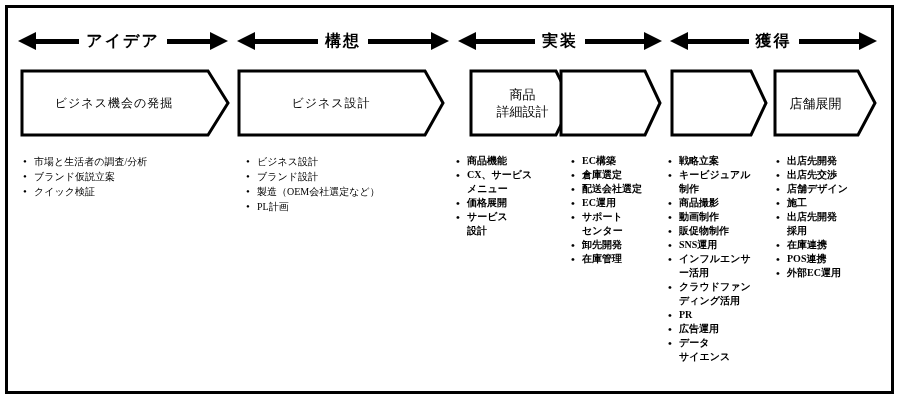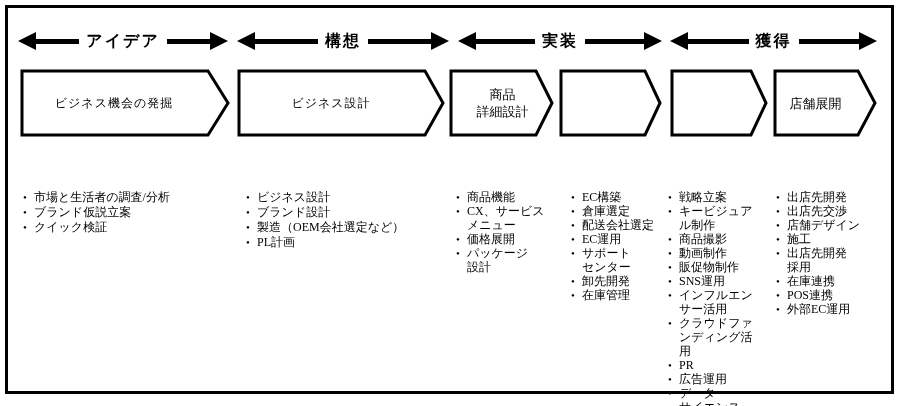--- a/index.html
+++ b/index.html
@@ -48,30 +48,29 @@
     white-space:pre-line;
     line-height:17px;
   }
   .chev-label.big { font-size:12px; letter-spacing:1px; }
   .chev-label.small { font-size:13px; }
 
   
   .blist {
     position:absolute; top:154px;
     list-style:none;
-    font-size:12px;
-    margin-top:36px;
+    font-size:10px;
   }
   .blist li {
     position:relative;
     padding-left:12px;
     white-space:pre-line;
     line-height:15px;
   }
-  .blist.narrow li { line-height:14px; }
+  .blist.narrow li { line-height:14px;font-weight:bold; }
   .blist li::before {
     content:"\2022";
     position:absolute; left:1px; top:0;
     font-size:11px;
   }
 </style>
 </head>
 <body>
 
 <div class="canvas">
@@ -111,21 +110,21 @@
       <polygon points="2,2 188,2 208,34 188,66 2,66" fill="#fff" stroke="#000" stroke-width="3" stroke-linejoin="miter"></polygon>
     </svg>
     <div class="chev-label big" style="right:22px">ビジネス機会の発掘</div>
   </div>
   <div class="chev" style="left:237px;width:208px">
     <svg width="208" height="68">
       <polygon points="2,2 188,2 206,34 188,66 2,66" fill="#fff" stroke="#000" stroke-width="3" stroke-linejoin="miter"></polygon>
     </svg>
     <div class="chev-label big" style="right:20px">ビジネス設計</div>
   </div>
-  <div class="chev" style="left:449px;width:125px">
+  <div class="chev" style="left:469px;width:125px">
     <svg width="105" height="68">
       <polygon points="2,2 87,2 103,34 87,66 2,66" fill="#fff" stroke="#000" stroke-width="3" stroke-linejoin="miter"></polygon>
     </svg>
     <div class="chev-label small" style="right:18px">商品
 詳細設計</div>
   </div>
   <div class="chev" style="left:559px;width:103px">
     <svg width="103" height="68">
       <polygon points="2,2 86,2 101,34 86,66 2,66" fill="#fff" stroke="#000" stroke-width="3" stroke-linejoin="miter"></polygon>
     </svg>
@@ -151,21 +150,21 @@
       <li>ビジネス設計</li>
       <li>ブランド設計</li>
       <li>製造（OEM会社選定など）</li>
       <li>PL計画</li>
     </ul>
   <ul class="blist narrow" style="left:455px;width:92px">
       <li>商品機能</li>
       <li>CX、サービス
 メニュー</li>
       <li>価格展開</li>
-      <li>パッケージ
+      <li>サービス
 設計</li>
     </ul>
   <ul class="blist narrow" style="left:570px;width:100px">
       <li>EC構築</li>
       <li>倉庫選定</li>
       <li>配送会社選定</li>
       <li>EC運用</li>
       <li>サポート
 センター</li>
       <li>卸先開発</li>

